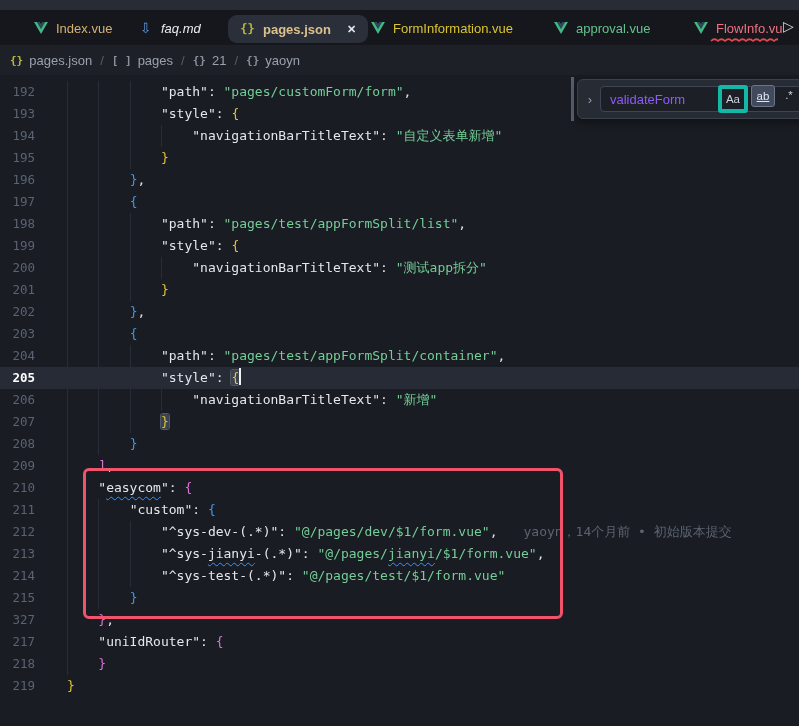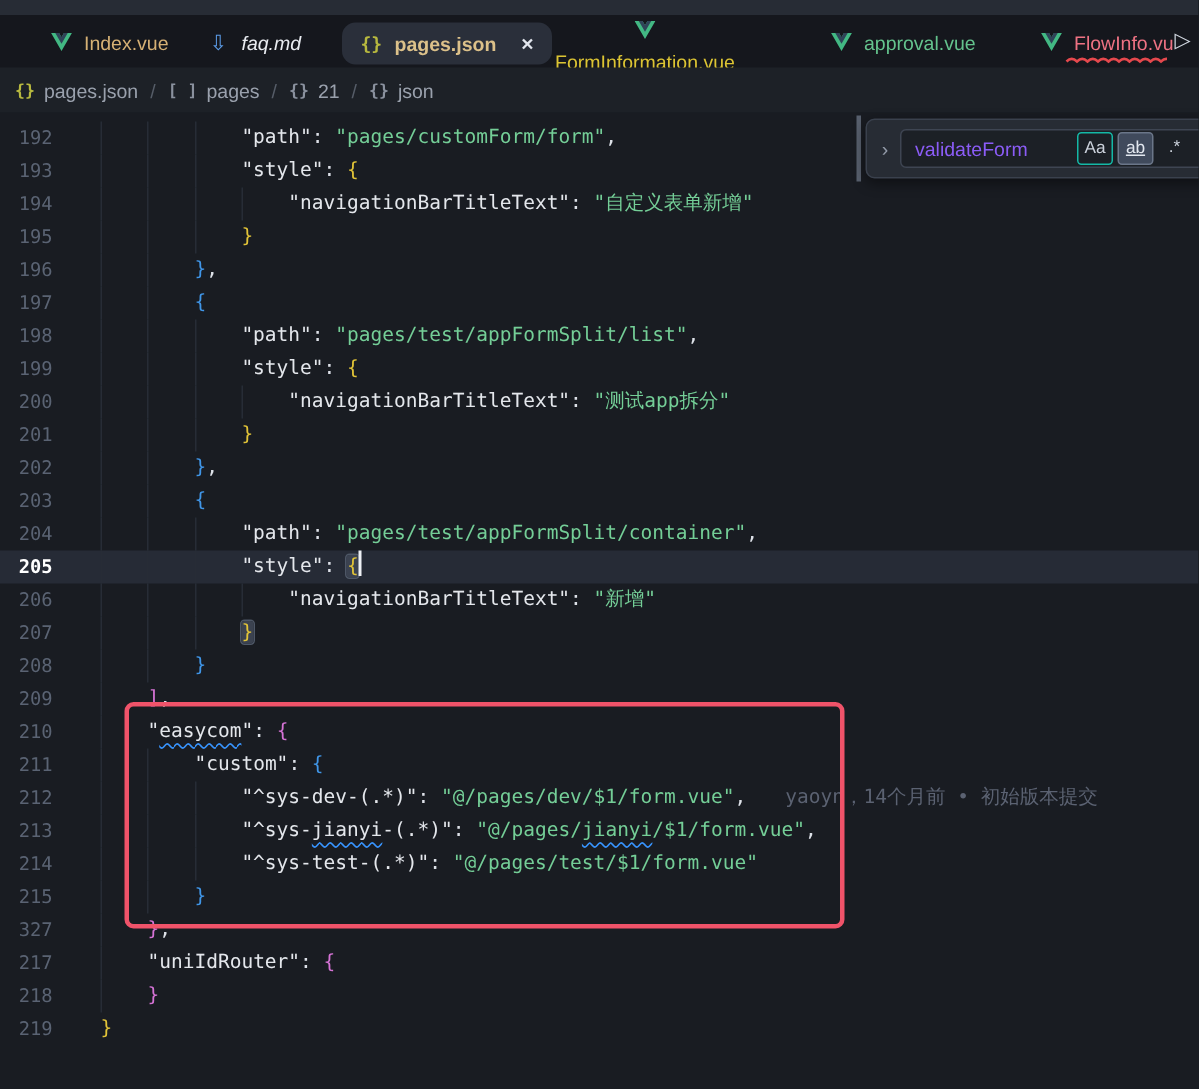--- a/index.html
+++ b/index.html
@@ -50,21 +50,21 @@
   .find{position:absolute;left:577px;top:79px;width:232px;height:40px;background:#272c34;
         border:1px solid #3a414d;border-radius:6px;box-shadow:0 3px 9px rgba(0,0,0,.45);
         display:flex;align-items:center;padding-left:4px;box-sizing:border-box;}
   .find-chevron{width:16px;text-align:center;color:#949caa;font-size:13px;cursor:pointer;flex:none;}
   .find-input{display:flex;align-items:center;width:210px;height:26px;background:#1c2026;
               border:1px solid #3e4552;border-radius:4px;margin-left:2px;padding-left:9px;box-sizing:border-box;flex:none;}
   .find-input input{background:transparent;border:none;outline:none;color:#8b5cf6;
                     font-family:"Liberation Sans",sans-serif;font-size:13px;width:108px;padding:0;}
   .opt{width:22px;height:20px;border-radius:3px;display:flex;align-items:center;justify-content:center;
        font-size:11.5px;color:#ccd2dc;margin-right:3px;cursor:pointer;flex:none;}
-  .opt.bordered{border:1px solid #14b8a6;}
+  .opt.bordered{border:4px solid #14b8a6;}
   .opt.active{background:#404a5c;border:1px solid #6b7689;color:#e2e7ef;}
   .opt.underlined{text-decoration:underline;}
   
   .anno-box{position:absolute;left:83px;top:468px;width:474px;height:145px;
             border:3px solid #f0536a;border-radius:6px;pointer-events:none;}
 </style>
 </head>
 <body>
 
 <div class="titlebar-strip"></div>
@@ -85,21 +85,21 @@
       </span>
       <span class="tab-label" style="color:#e9ecf1;font-style:italic;">faq.md</span>
     </div>
     <div class="tab active" style="left: 228px;">
       <span class="ticon">
         <span class="json-glyph">{}</span>
       </span>
       <span class="tab-label" style="color:#dcc18a;font-weight:bold;">pages.json</span>
       <span class="close">✕</span>
     </div>
-    <div class="tab" style="left: 370px; flex-direction: column;">
+    <div class="tab" style="left: 370px;">
       <span class="ticon">
         <svg width="14" height="12" viewBox="0 0 261 226">
           <path fill="#42b883" d="M161 0l-30.5 52.8L100 0H0l130.5 226L261 0z"></path>
           <path fill="#2f4358" d="M161 0l-30.5 52.8L100 0H52.2l78.3 135.6L208.8 0z"></path>
         </svg>
       </span>
       <span class="tab-label" style="color:#dcc433;">FormInformation.vue</span>
     </div>
     <div class="tab" style="left: 553px;">
       <span class="ticon">
@@ -136,21 +136,21 @@
       <span>pages</span>
     </span>
     <span class="bc-sep">/</span>
     <span class="bc-item">
       <span class="bc-icon">{}</span>
       <span>21</span>
     </span>
     <span class="bc-sep">/</span>
     <span class="bc-item">
       <span class="bc-icon">{}</span>
-      <span>json</span>
+      <span>yaoyn</span>
     </span>
   </div>
 
 <div class="editor">
   <div class="lines" id="lines">
       <div class="line">
         <span class="ln">192</span>
         <span class="lc">            <span class="k">"path"</span><span class="p">: </span><span class="s">"pages/customForm/form"</span><span class="p">,</span></span>
         <div class="g" style="left: 67px;"></div>
         <div class="g" style="left: 98.46px;"></div>

